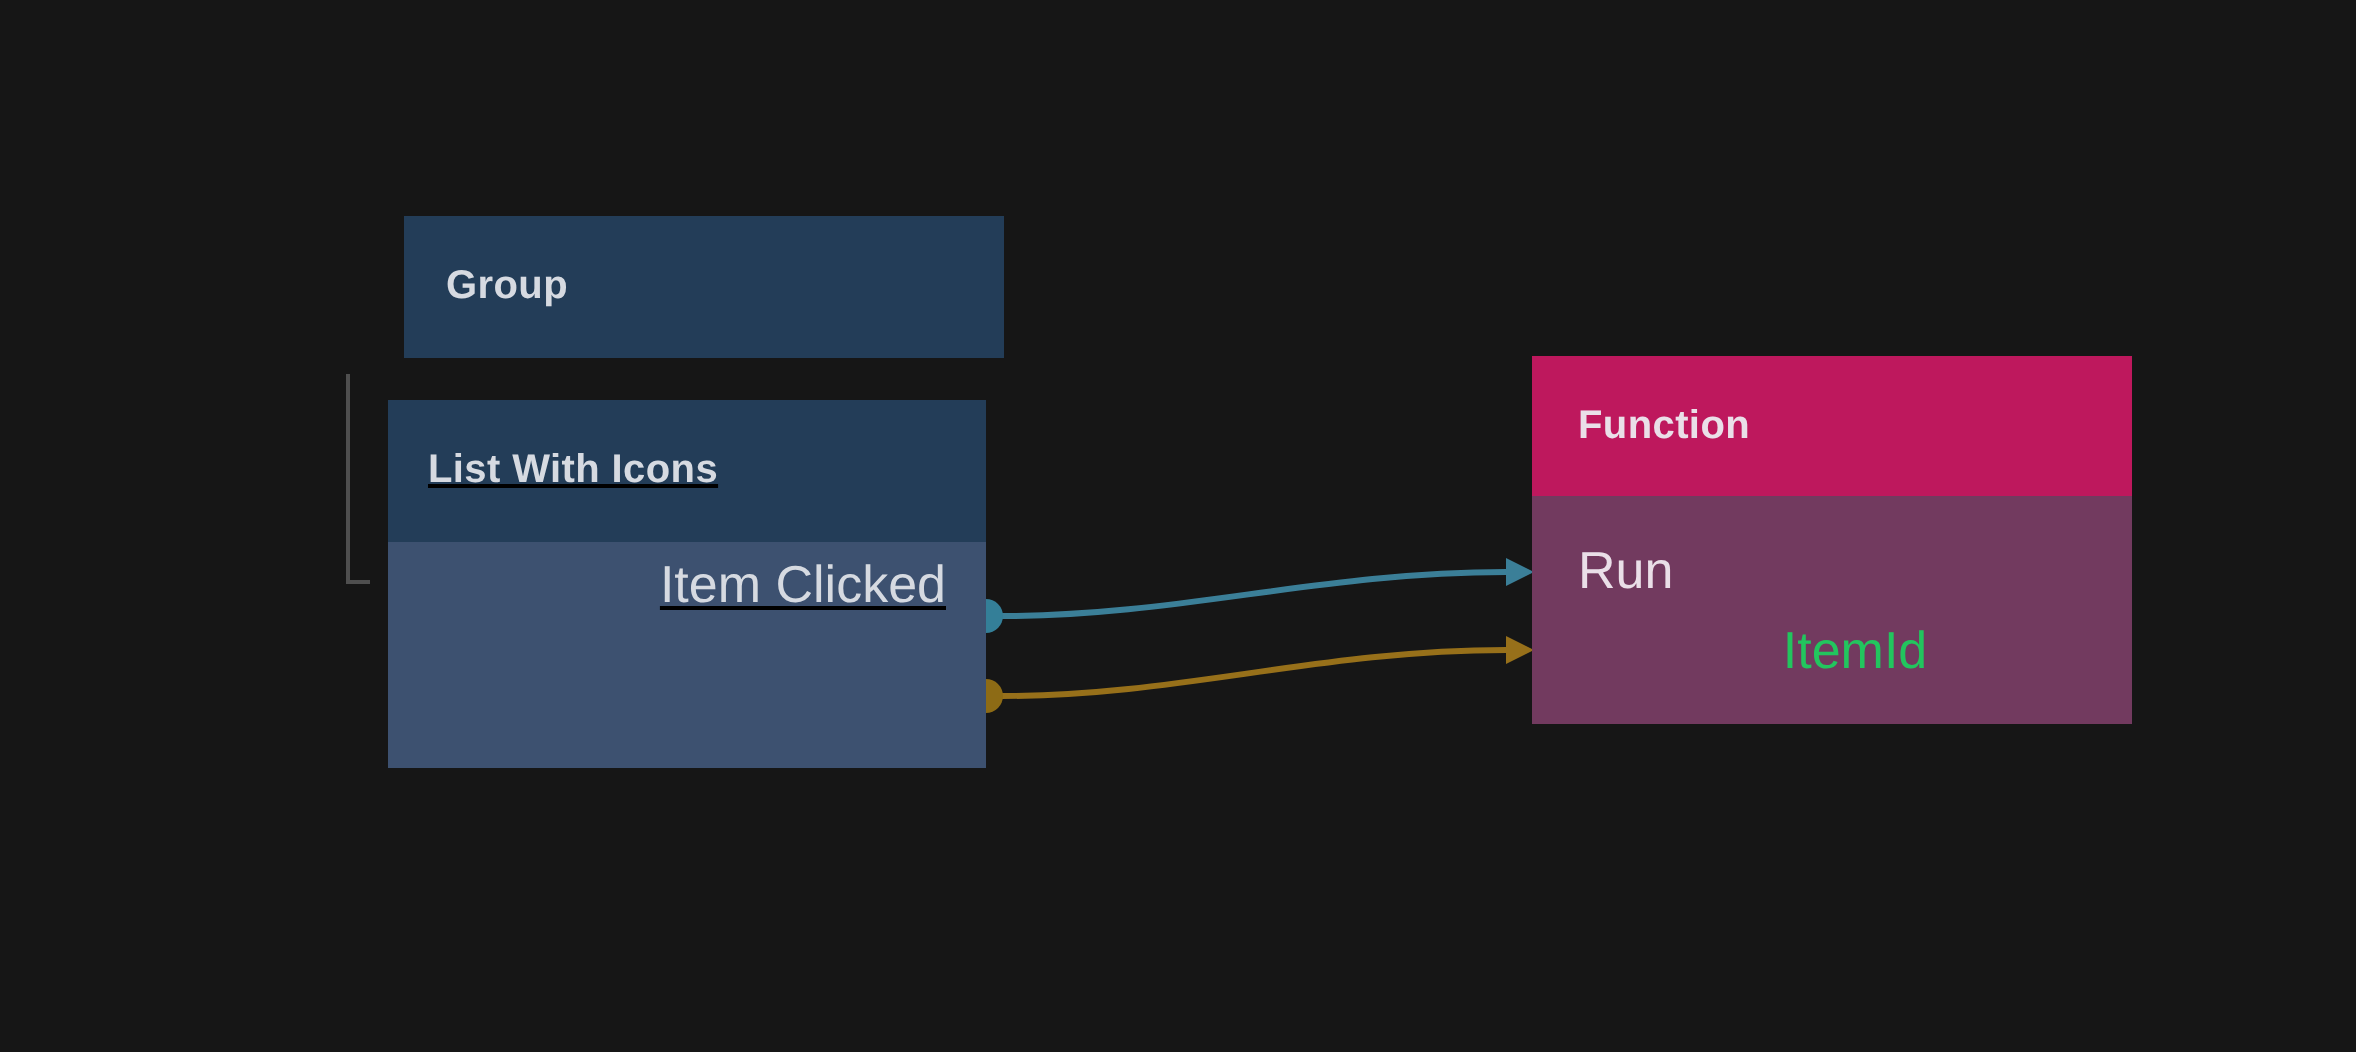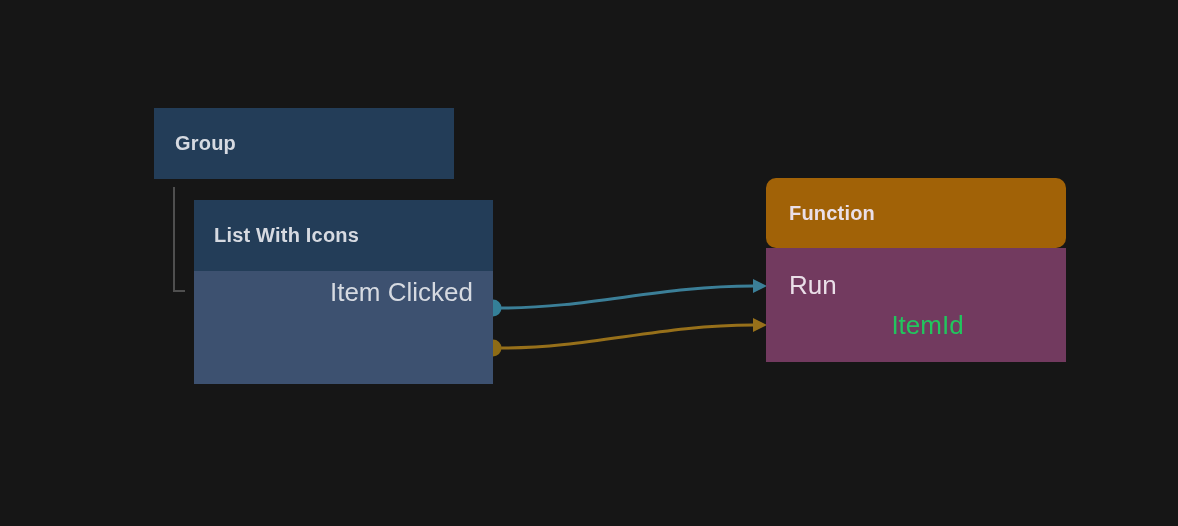--- a/index.html
+++ b/index.html
@@ -68,20 +68,21 @@
     height: 71px;
     padding-left: 21px;
   }
 
   
   #node-list {
     left: 194px;
     top: 200px;
     width: 299px;
     height: 184px;
+    text-decoration: underline;
   }
   #node-list .node-header {
     height: 71px;
     padding-left: 20px;
   }
   #node-list .node-body {
     height: 113px;
     padding-top: 1px;
   }
 
@@ -114,38 +115,38 @@
     <polygon points="753,279 753,293 767,286" fill="#3b7f98"></polygon>
 
     <path d="M 501 348 C 590 348 660 325 753 325" fill="none" stroke-width="3" stroke-linecap="round" stroke="#97701a"></path>
     <polygon points="753,318 753,332 767,325" fill="#97701a"></polygon>
 
     <circle cx="493" cy="308" r="8.5" fill="#347f98"></circle>
     <circle cx="493" cy="348" r="8.5" fill="#8d6b15"></circle>
   </svg>
 
   <div class="node" id="node-group">
-    <div class="node-header" style="background: rgb(35, 61, 88);">
+    <div class="node-header" style="background: rgb(35, 61, 88); margin-left: 48px;">
       <span class="node-title" style="color: rgb(214, 218, 225);">Group</span>
     </div>
   </div>
 
   <div class="node" id="node-list">
     <div class="node-header" style="background: rgb(35, 61, 88);">
       <span class="node-title" style="color: rgb(214, 218, 225);">List With Icons</span>
     </div>
     <div class="node-body" style="background: rgb(61, 81, 112);">
       <div class="port-row out" style="color: rgb(214, 218, 225);">
         <span>Item Clicked</span>
       </div>
     </div>
   </div>
 
   <div class="node" id="node-function">
-    <div class="node-header" style="background: #a16207; border-radius: 10px;">
+    <div class="node-header" style="background: #be185d;">
       <span class="node-title" style="color: rgb(234, 223, 232);">Function</span>
     </div>
     <div class="node-body" style="background: rgb(114, 58, 95);">
       <div class="port-row in" style="color: rgb(234, 223, 232);">
         <span>Run</span>
       </div>
       <div class="port-row in" style="color: #22c55e; justify-content: center;">
         <span>ItemId</span>
       </div>
     </div>

